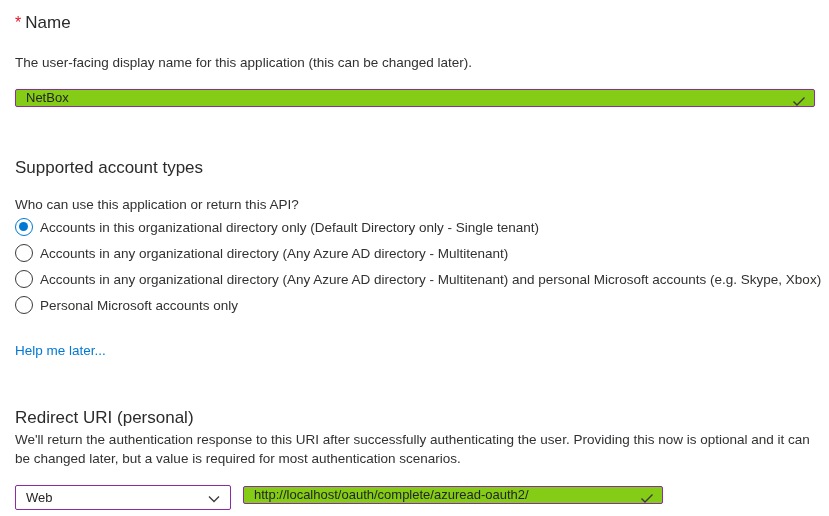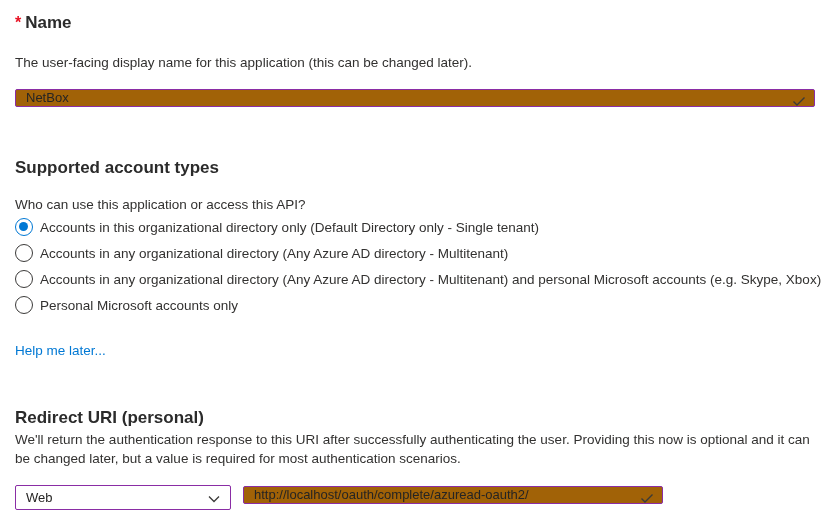--- a/index.html
+++ b/index.html
@@ -9,21 +9,21 @@
     height: 516px;
     background: #ffffff;
     color: #323130;
     font-family: "Liberation Sans", "DejaVu Sans", sans-serif;
     overflow: hidden;
   }
   .page { padding: 12px 14px 0 15px; }
 
   .section-title {
     font-size: 17px;
-    font-weight: 700;
+    font-weight: 400;
     color: #2b2b2b;
     line-height: 21px;
     margin: 0;
   }
   .required-asterisk {
     color: #e81123;
     margin-right: 4px;
     font-size: 16px;
   }
   .desc {
@@ -43,21 +43,21 @@
   .text-input {
     width: 100%;
     height: 18px;
     border: 1.5px solid #8a2da5;
     border-radius: 2px;
     padding: 0 28px 0 10px;
     font-family: "Liberation Sans", "DejaVu Sans", sans-serif;
     font-size: 13px;
     color: #252423;
     outline: none;
-    background: #a16207;
+    background: #84cc16;
   }
   .input-check {
     position: absolute;
     right: 8px;
     top: 5px;
     width: 16px;
     height: 16px;
     pointer-events: none;
   }
 
@@ -154,21 +154,21 @@
 
   <div class="text-input-wrap">
     <input class="text-input" type="text" value="NetBox" style="">
     <svg class="input-check" viewBox="0 0 16 16">
         <path d="M2.5 8.5 L6 12 L13.5 4.5" fill="none" stroke="#3b3a39" stroke-width="1.4"></path>
       </svg>
   </div>
 
   <div class="accounts-section">
     <h2 class="section-title">Supported account types</h2>
-    <p class="desc question">Who can use this application or access this API?</p>
+    <p class="desc question">Who can use this application or return this API?</p>
 
     <div class="radio-group">
       <div class="radio-row selected">
         <span class="radio-circle"></span>
         <span class="radio-label">Accounts in this organizational directory only (Default Directory only - Single tenant)</span>
       </div>
       <div class="radio-row">
         <span class="radio-circle"></span>
         <span class="radio-label">Accounts in any organizational directory (Any Azure AD directory - Multitenant)</span>
       </div>

